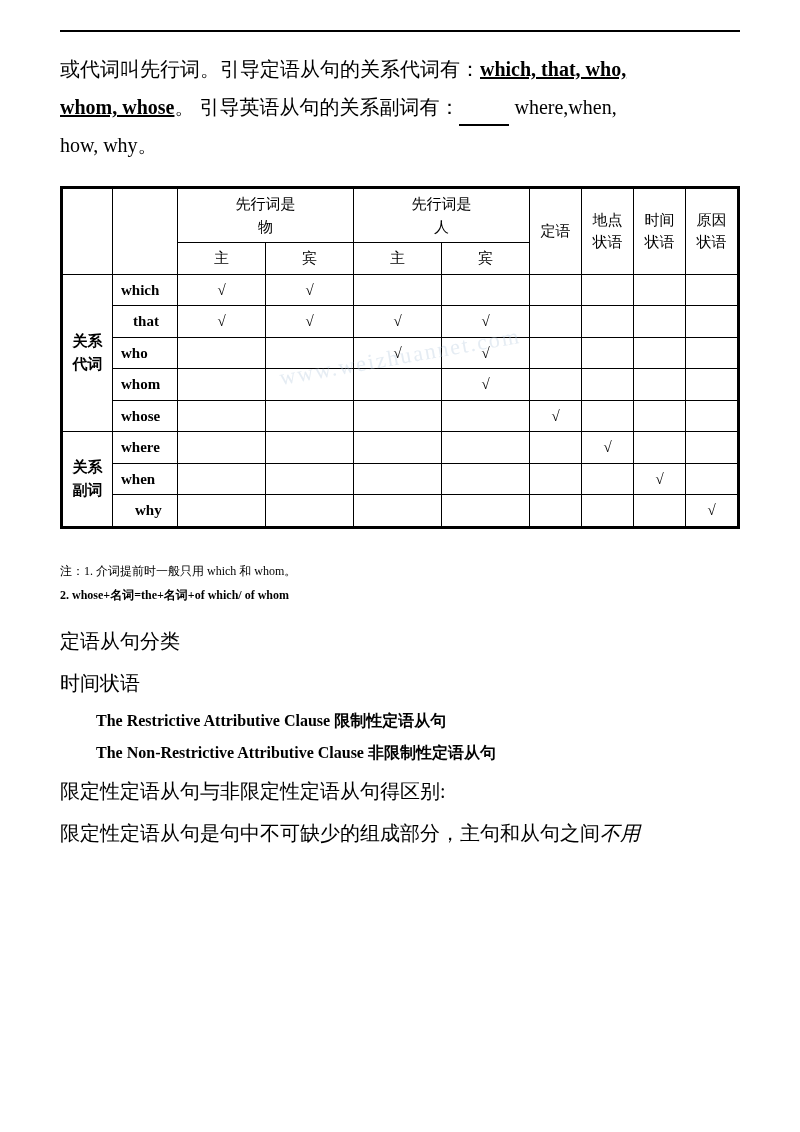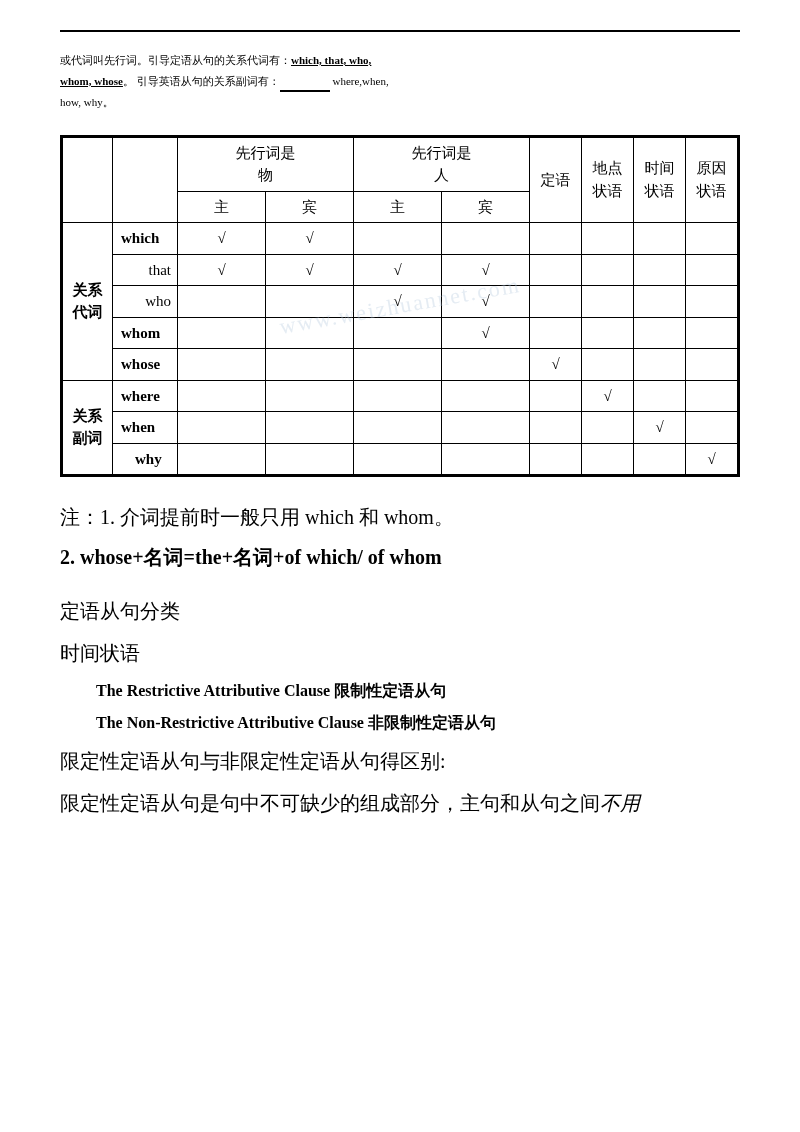--- a/index.html
+++ b/index.html
@@ -10,21 +10,21 @@
       color: #000;
       width: 800px;
       min-height: 1132px;
       padding: 30px 60px 40px 60px;
     }
     .top-line {
       border-top: 2px solid #000;
       margin-bottom: 18px;
     }
     .intro-text {
-      font-size: 11px;
+      font-size: 20px;
       line-height: 1.9;
       margin-bottom: 10px;
     }
     .intro-text u {
       text-decoration: underline;
       font-weight: bold;
     }
     .blank {
       display: inline-block;
       border-bottom: 2px solid #000;
@@ -43,22 +43,22 @@
     }
     table td, table th {
       border: 1px solid #000;
       text-align: center;
       vertical-align: middle;
       padding: 4px 6px;
       font-size: 15px;
       line-height: 1.5;
     }
     .note-section {
-      margin: 0 0 14px 0;
-      font-size: 20px;
+      margin: 10px 0 14px 0;
+      font-size: 12px;
       line-height: 2;
     }
     .note-section .note-line {
       display: block;
     }
     .note-bold {
       font-weight: bold;
     }
     .section-plain {
       font-size: 20px;
@@ -129,32 +129,32 @@
           <td>√</td>
           <td>√</td>
           <td></td>
           <td></td>
           <td></td>
           <td></td>
           <td></td>
           <td></td>
         </tr>
         <tr>
-          <td style="font-weight: normal; text-align: right; padding-left: 8px; margin-left: 40px;">that</td>
-          <td>√</td>
-          <td>√</td>
-          <td>√</td>
-          <td>√</td>
-          <td></td>
-          <td></td>
-          <td></td>
-          <td></td>
-        </tr>
-        <tr>
-          <td style="font-weight: normal; text-align: right; padding-left: 8px;">who</td>
+          <td style="font-weight: bold; text-align: center; padding-left: 8px; margin-left: 40px;">that</td>
+          <td>√</td>
+          <td>√</td>
+          <td>√</td>
+          <td>√</td>
+          <td></td>
+          <td></td>
+          <td></td>
+          <td></td>
+        </tr>
+        <tr>
+          <td style="font-weight: bold; text-align: left; padding-left: 8px;">who</td>
           <td></td>
           <td></td>
           <td>√</td>
           <td>√</td>
           <td></td>
           <td></td>
           <td></td>
           <td></td>
         </tr>
         <tr>

